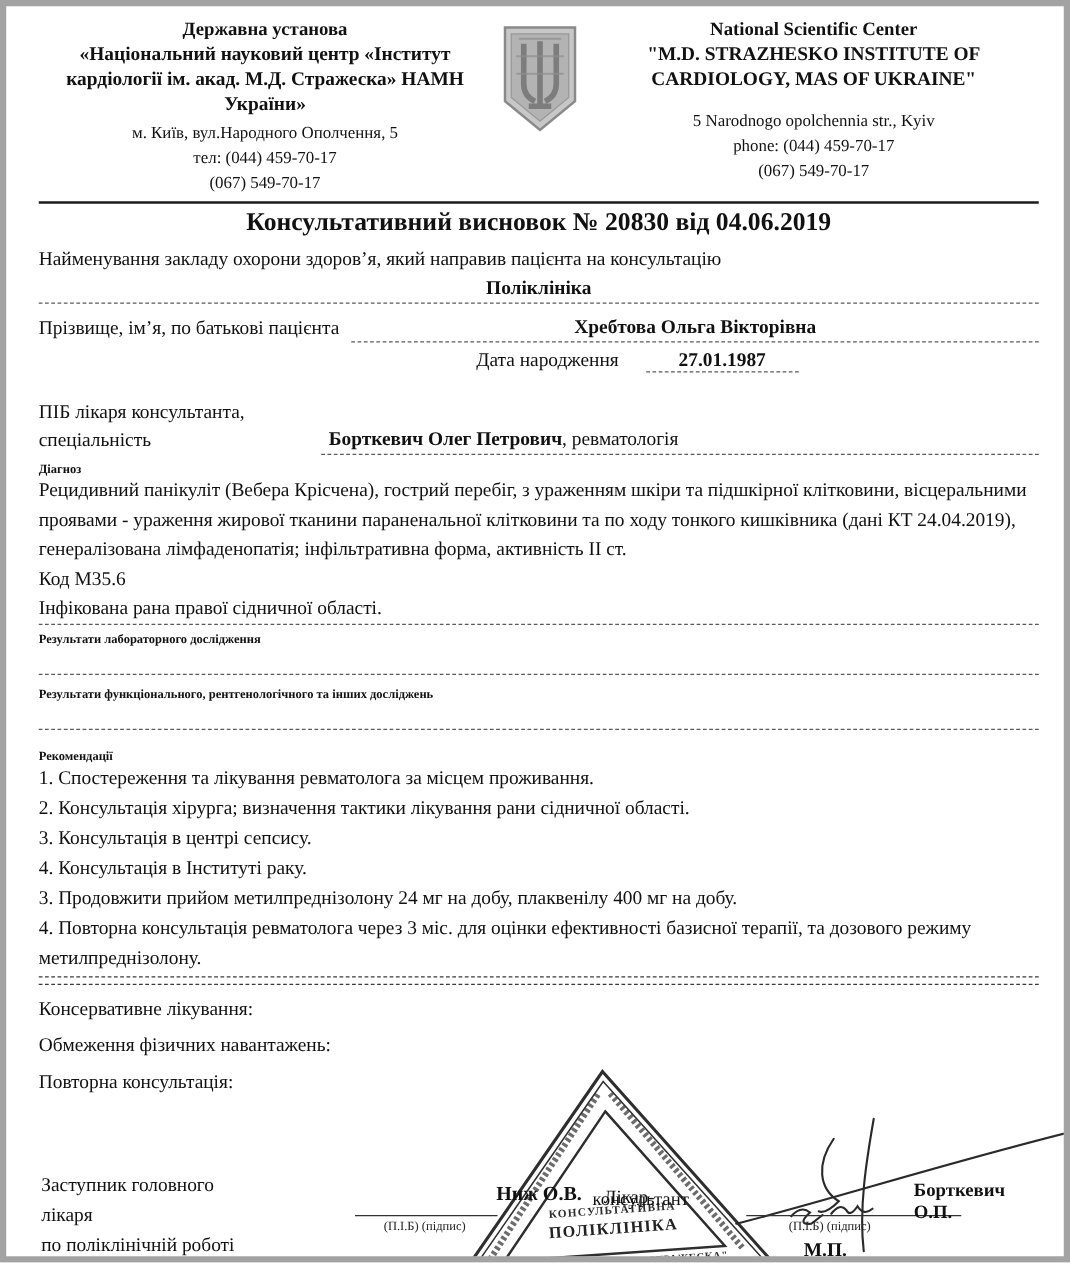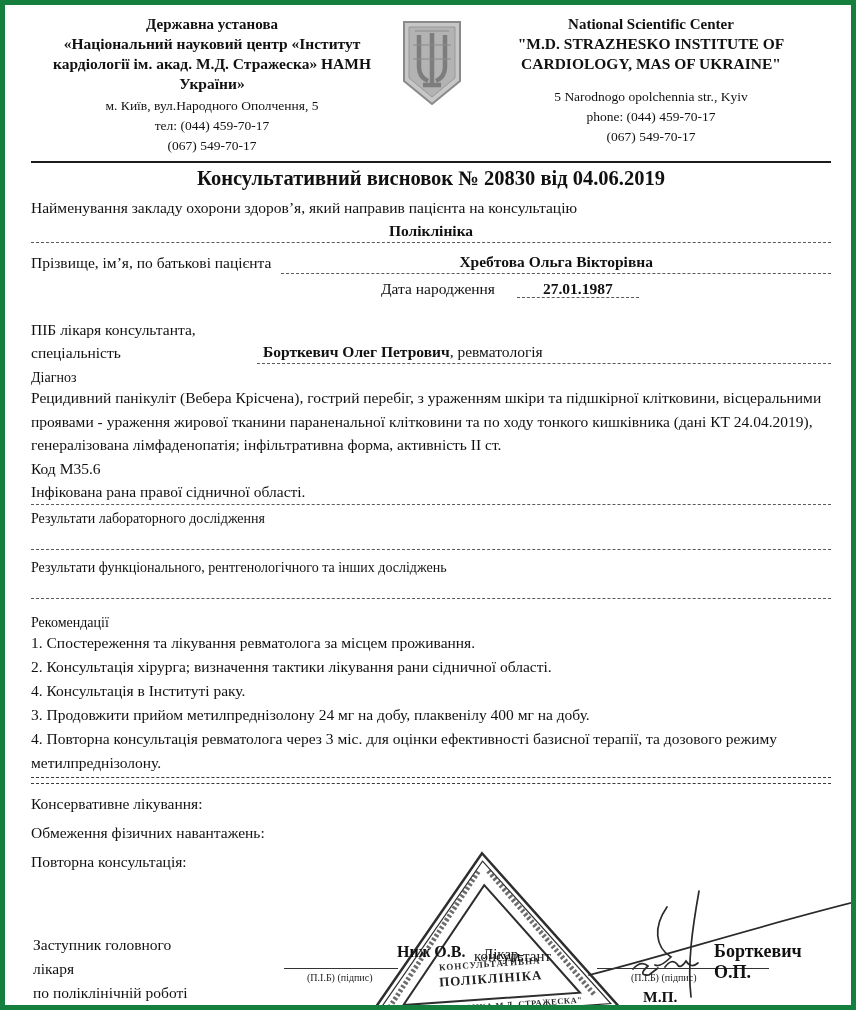--- a/index.html
+++ b/index.html
@@ -1,21 +1,21 @@
 <!DOCTYPE html>
 <html><head>
 <meta charset="utf-8">
 <style>
   html,body{margin:0;padding:0;background:#e8e8e8;}
   .page{
     position:relative;
     width:856px;height:1010px;
     box-sizing:border-box;
     background:#fff;
-    border:5px solid #15803d;
+    border:5px solid #a3a3a3;
     font-family:"Liberation Serif","DejaVu Serif",serif;
     color:#111;
     overflow:hidden;
   }
   .content{padding:10px 20px 0 26px;}
   
   .hdr{display:flex;align-items:flex-start;}
   .hdr-col{flex:1;text-align:center;}
   .hdr-col .b{font-weight:bold;font-size:15px;line-height:19px;}
   .hdr-col .b2{font-weight:bold;font-size:15.5px;line-height:20px;}
@@ -28,21 +28,21 @@
   .doc-title{text-align:center;font-weight:bold;font-size:20.5px;margin:4px 0 6px 0;}
   .line{font-size:15.5px;line-height:23px;}
   .b{font-weight:bold;}
   .dash{border-bottom:1.5px dashed #5a5a5a;}
   .center{text-align:center;}
   .fill-line{display:flex;align-items:flex-end;}
   .fill-line .lbl{white-space:nowrap;padding-right:10px;}
   .fill-line .val{flex:1;}
   .empty-dash{height:22px;border-bottom:1.5px dashed #5a5a5a;}
   .double-dash{height:5px;border-top:1.5px dashed #3a3a3a;border-bottom:1.5px dashed #3a3a3a;margin-top:2px;}
-  .sec-head{font-weight:normal;font-size:14px;margin-top:6px;}
+  .sec-head{font-weight:bold;font-size:10px;margin-top:6px;}
   .para{font-size:15.5px;line-height:23.5px;text-align:left;}
   .rec-item{font-size:15.5px;line-height:24px;}
   .foot-field{font-size:15.5px;margin-top:11px;}
   
   .sig-area{position:relative;height:190px;margin-top:14px;}
   .abs{position:absolute;}
   .sig-caption{font-size:10px;color:#222;}
   .sig-rule{border-top:1.5px solid #333;}
   .stamp-wrap{transform:rotate(-4deg);}
   .overlap-text{font-size:15px;}
@@ -117,20 +117,21 @@
     <div class="para dash">Інфікована рана правої сідничної області.</div>
 
     <div class="sec-head">Результати лабораторного дослідження</div>
     <div class="empty-dash"></div>
     <div class="sec-head" style="margin-top:10px;">Результати функціонального, рентгенологічного та інших досліджень</div>
     <div class="empty-dash"></div>
 
     <div class="sec-head" style="margin-top:16px;">Рекомендації</div>
     <div class="rec-item">1. Спостереження та лікування ревматолога за місцем проживання.</div>
     <div class="rec-item">2. Консультація хірурга; визначення тактики лікування рани сідничної області.</div>
+    <div class="rec-item">3. Консультація в центрі сепсису.</div>
     <div class="rec-item">4. Консультація в Інституті раку.</div>
     <div class="rec-item">3. Продовжити прийом метилпреднізолону 24 мг на добу, плаквенілу 400 мг на добу.</div>
     <div class="rec-item">4. Повторна консультація ревматолога через 3 міс. для оцінки ефективності базисної терапії, та дозового режиму метилпреднізолону.</div>
     <div class="double-dash"></div>
 
     <div class="foot-field">Консервативне лікування:</div>
     <div class="foot-field">Обмеження фізичних навантажень:</div>
     <div class="foot-field">Повторна консультація:</div>
 
     <div class="sig-area">
@@ -174,17 +175,17 @@
             <path d="M128 6 C 122 40, 116 78, 120 112"></path>
             <path d="M62 84 q 8 -9 15 -3 q -11 10 1 9 l 9 -7"></path>
             <path d="M94 82 q 7 -9 12 -3 q 3 6 9 -3 q 5 8 12 2"></path>
           </g>
         </svg>
       </div>
 
       <div class="abs sig-rule" style="left:566px;top:83px;width:172px;"></div>
       <div class="abs sig-caption" style="left:600px;top:87px;">(П.І.Б) (підпис)</div>
       <div class="abs b" style="left:612px;top:103px;font-size:15.5px;">М.П.</div>
-      <div class="abs b" style="left:683px;top:56px;font-size:18px;">Борткевич О.П.</div>
+      <div class="abs b" style="left:700px;top:56px;font-size:15px;">Борткевич О.П.</div>
 
     </div>
   </div>
 </div>
 
 </body></html>

